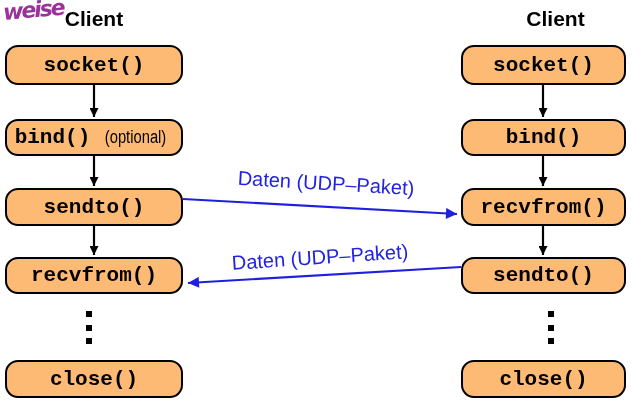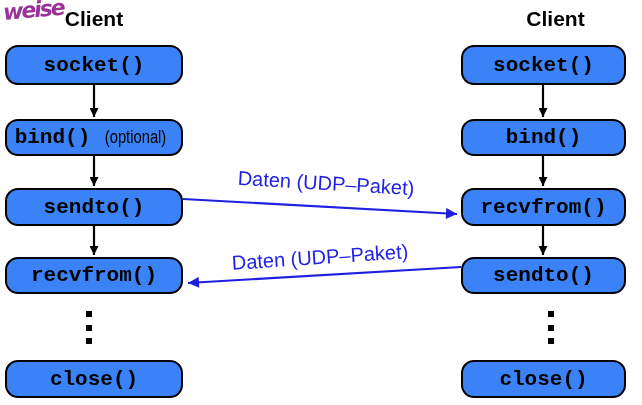--- a/index.html
+++ b/index.html
@@ -1,21 +1,21 @@
 <!DOCTYPE html>
 <html><head>
 <meta charset="utf-8">
 <style>
   html,body{margin:0;padding:0;background:#ffffff;}
   body{font-family:"Liberation Sans","DejaVu Sans",sans-serif;}
   .stage{position:relative;width:642px;height:405px;background:#ffffff;overflow:hidden;}
   .arrows{position:absolute;left:0;top:0;}
   .box{
     position:absolute;box-sizing:border-box;
-    background:#3b82f6;border:2.5px solid #000;border-radius:13px;
+    background:#fdba74;border:2.5px solid #000;border-radius:13px;
     display:flex;align-items:center;justify-content:center;gap:8px;
   }
   .code{
     font-family:"Liberation Mono","DejaVu Sans Mono",monospace;
     font-weight:bold;font-size:21px;color:#000;white-space:nowrap;
   }
   .note{
     font-size:18px;color:#000;display:inline-block;
     transform:scaleX(0.82);transform-origin:center;white-space:nowrap;
   }

